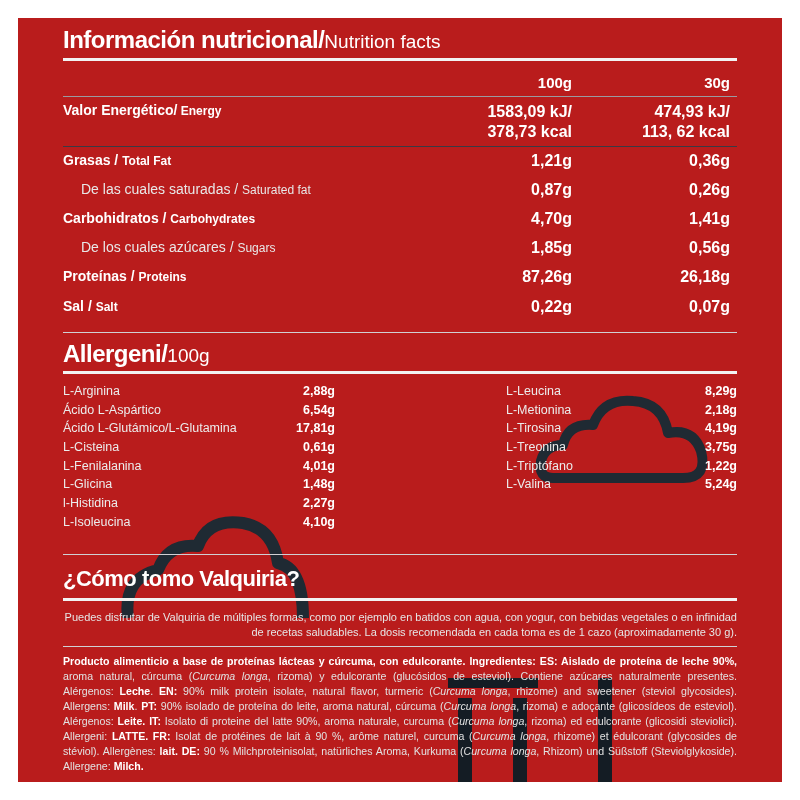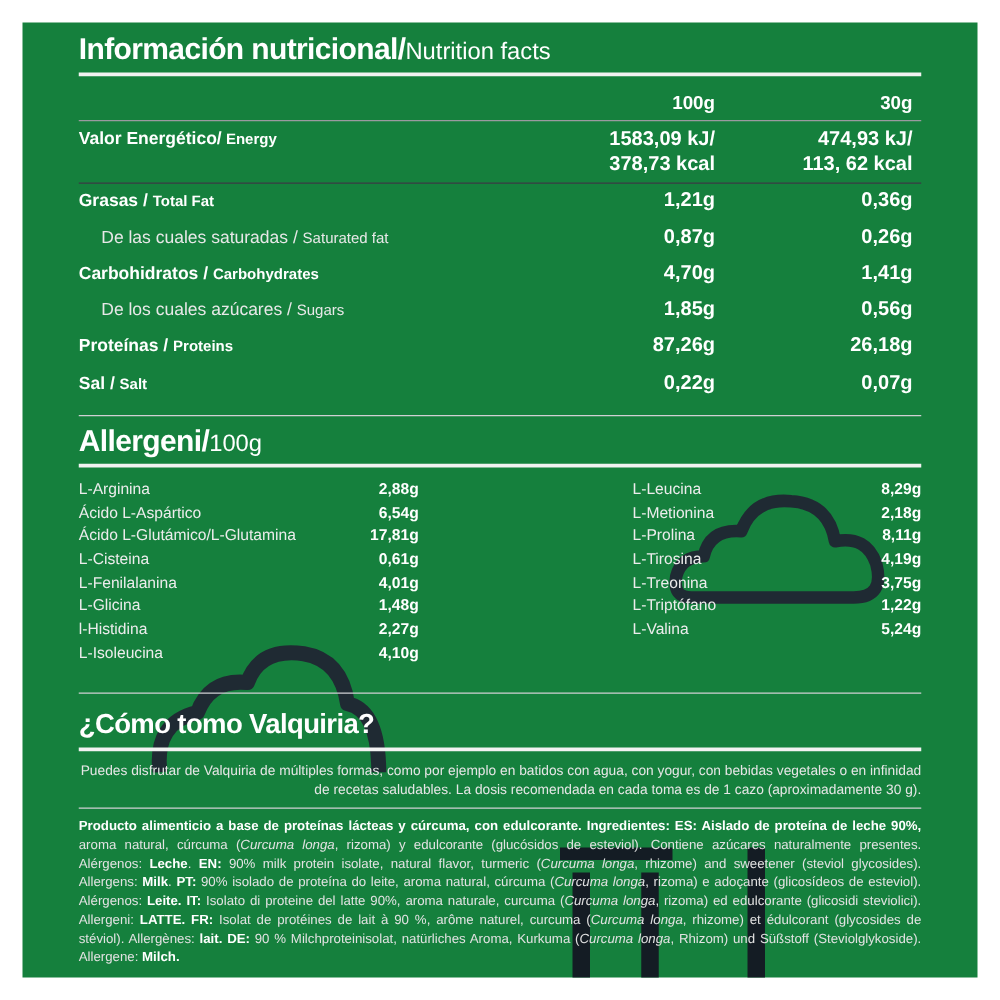--- a/index.html
+++ b/index.html
@@ -1,19 +1,19 @@
 <!DOCTYPE html>
 <html><head>
   <meta charset="utf-8">
   <style>
     html, body { margin: 0; padding: 0; background: #ffffff; }
     body { width: 800px; height: 800px; position: relative; overflow: hidden; }
     .panel {
       position: absolute; left: 18px; top: 18px; width: 764px; height: 764px;
-      background: #15803d; overflow: hidden; color: #ffffff;
+      background: #b91c1c; overflow: hidden; color: #ffffff;
       font-family: "Liberation Sans Narrow", "Liberation Sans", sans-serif;
     }
     .wm { position: absolute; pointer-events: none; }
     .content { position: absolute; left: 45px; top: 0; width: 674px; }
     .h-title { position: absolute; left: 0; top: 8px; font-size: 24px; font-weight: bold; white-space: nowrap; letter-spacing: -0.5px; }
     .h-title .light { font-weight: normal; font-size: 19px; letter-spacing: 0; }
     .rule-thick { position: absolute; left: 0; width: 674px; height: 3px; background: #f2f2f2; }
     .rule-thin { position: absolute; left: 0; width: 674px; height: 1px; background: #9a9aa0; }
     .rule-dim { position: absolute; left: 0; width: 674px; height: 1px; background: #3a3a44; }
     .row { position: absolute; left: 0; width: 674px; height: 22px; font-size: 14px; }
@@ -149,24 +149,20 @@
     <div class="amino-col" style="left:443px; width:231px;">
       <div class="amino-row">
           <span class="n">L-Leucina</span>
           <span class="g">8,29g</span>
         </div>
       <div class="amino-row">
           <span class="n">L-Metionina</span>
           <span class="g">2,18g</span>
         </div>
       <div class="amino-row">
-          <span class="n">L-Prolina</span>
-          <span class="g">8,11g</span>
-        </div>
-      <div class="amino-row">
           <span class="n">L-Tirosina</span>
           <span class="g">4,19g</span>
         </div>
       <div class="amino-row">
           <span class="n">L-Treonina</span>
           <span class="g">3,75g</span>
         </div>
       <div class="amino-row">
           <span class="n">L-Triptófano</span>
           <span class="g">1,22g</span>

